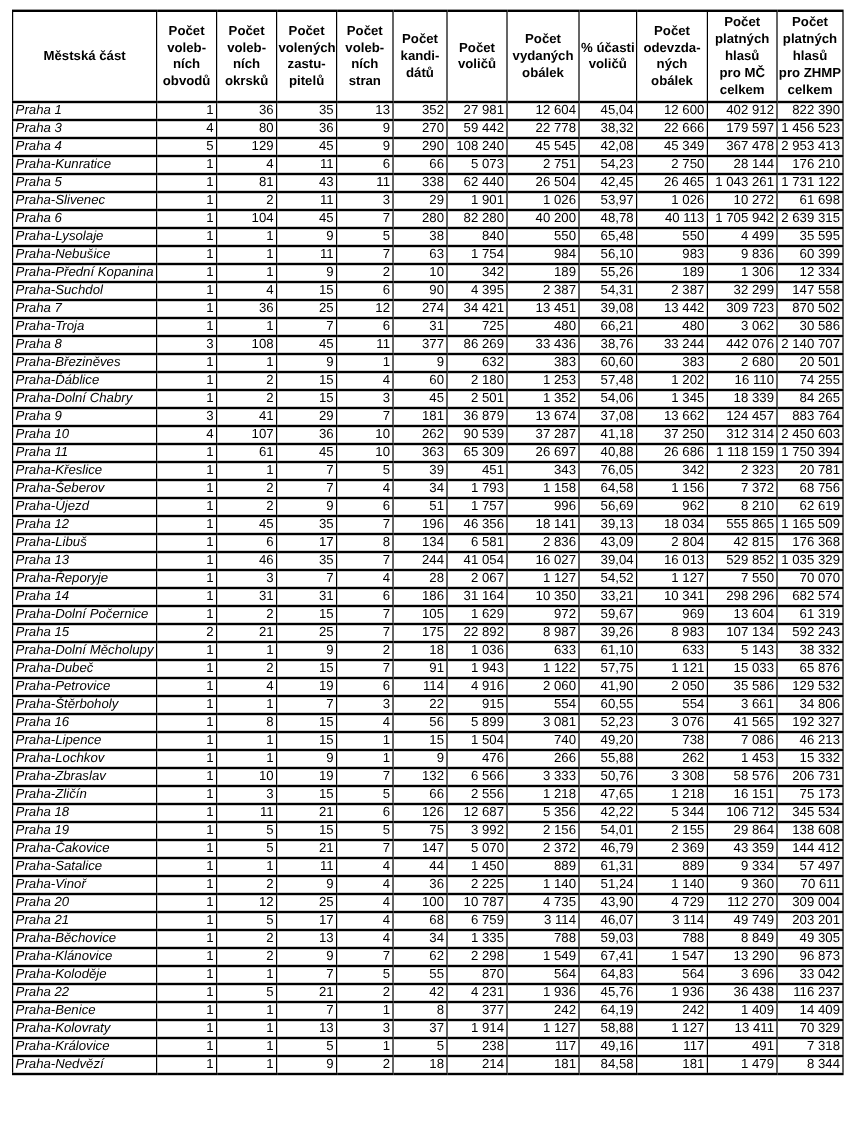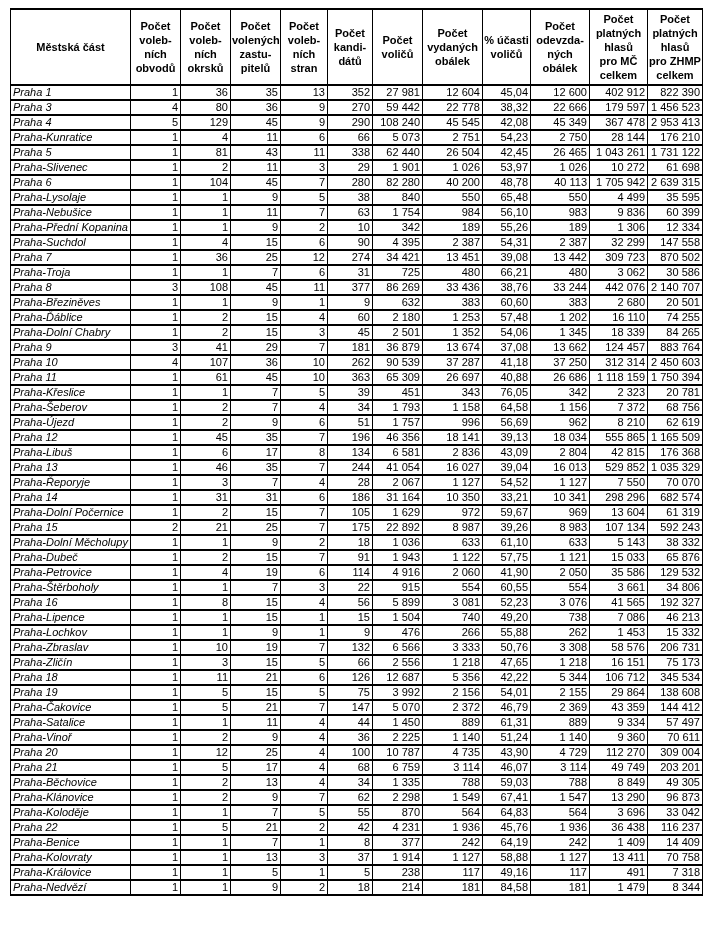--- a/index.html
+++ b/index.html
@@ -835,21 +835,21 @@
           <td class="num">1</td>
           <td class="num">1</td>
           <td class="num">13</td>
           <td class="num">3</td>
           <td class="num">37</td>
           <td class="num">1 914</td>
           <td class="num">1 127</td>
           <td class="num">58,88</td>
           <td class="num">1 127</td>
           <td class="num">13 411</td>
-          <td class="num">70 758</td>
+          <td class="num">70 329</td>
         </tr>
         <tr>
           <td class="name">Praha-Královice</td>
           <td class="num">1</td>
           <td class="num">1</td>
           <td class="num">5</td>
           <td class="num">1</td>
           <td class="num">5</td>
           <td class="num">238</td>
           <td class="num">117</td>

